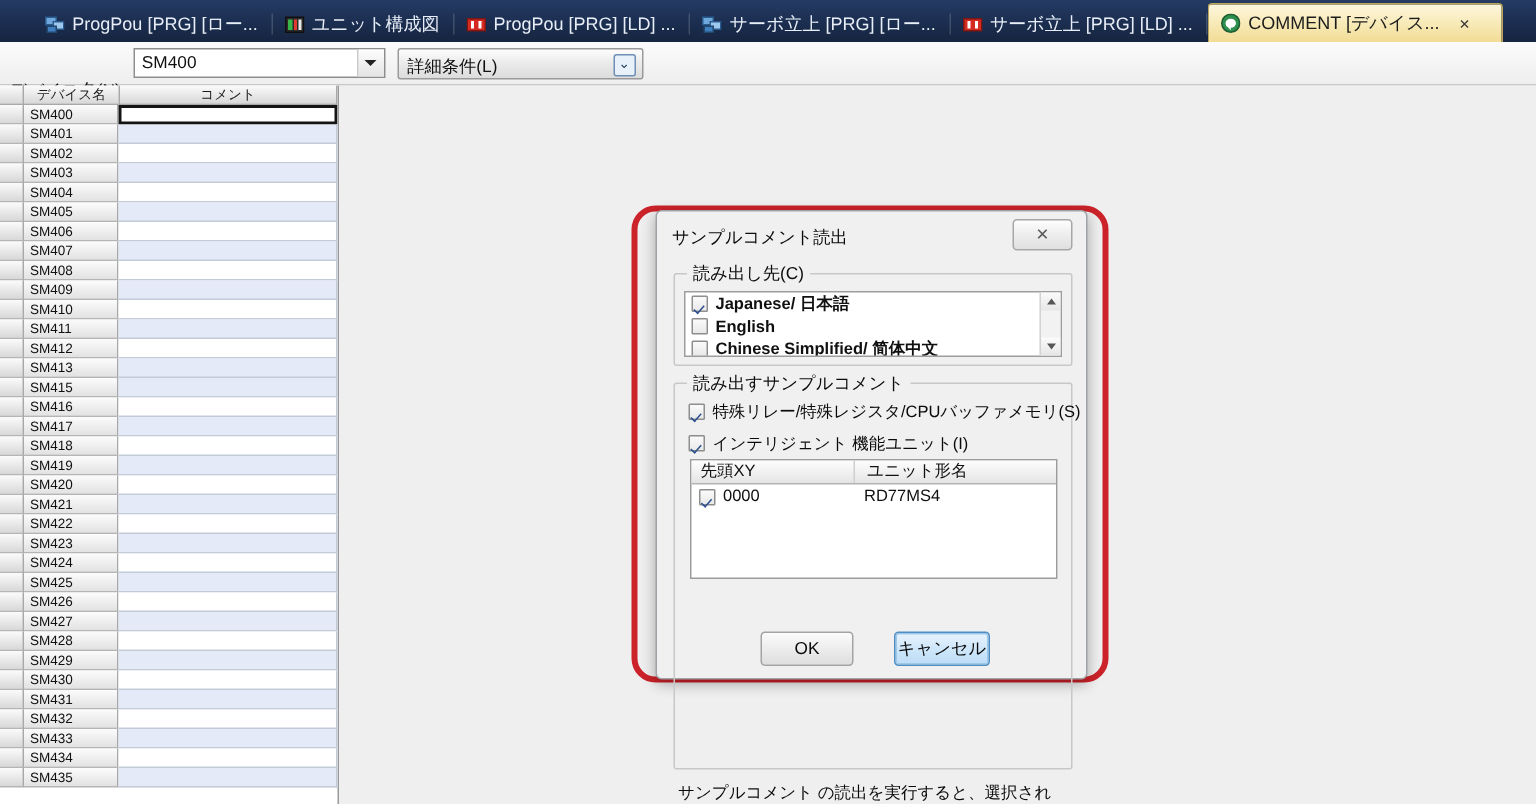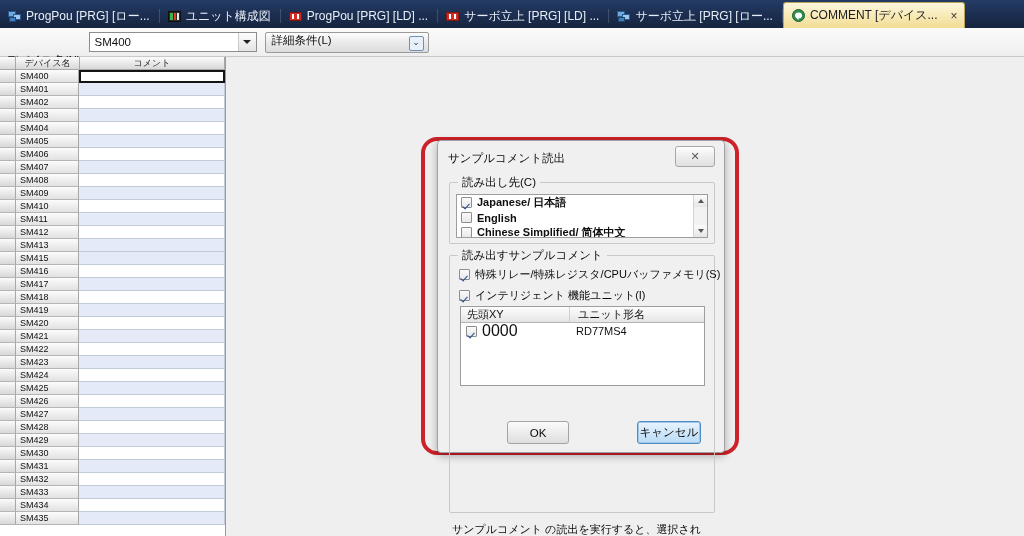--- a/index.html
+++ b/index.html
@@ -8,38 +8,38 @@
     overflow: hidden;
     background: #efefef;
     font-family: "Liberation Sans", "DejaVu Sans", sans-serif;
   }
   #root { position: relative; width: 1024px; height: 536px; }
 
   
   .tabbar {
     position: absolute; left: 0; top: 0; width: 1024px; height: 28px;
     background: linear-gradient(180deg, #243b63 0%, #1c2f52 50%, #16253f 100%);
-    display: flex; align-items: flex-end;
+    display: flex; align-items: flex-end; justify-content: center;
   }
   .tab {
     height: 24px; display: flex; align-items: center; gap: 5px;
     padding: 0 10px 0 8px; font-size: 12px; color: #e8eef7;
     white-space: nowrap; position: relative;
   }
   .tab .sep {
     position: absolute; right: 0; top: 5px; height: 14px; width: 1px;
     background: rgba(255,255,255,0.16);
   }
   .tab.active {
     height: 25px;
     background: linear-gradient(180deg, #fdf6dd 0%, #f7e9b4 55%, #f2dc95 100%);
     color: #1d1d1d;
     border-top-left-radius: 3px; border-top-right-radius: 3px;
     border: 1px solid #b9a martin; border: 1px solid #b9a45a; border-bottom: none;
-    padding-right: 4px;
+    padding-right: 19px;
   }
   .tabclose {
     font-size: 12px; color: #3a3a3a; margin-left: 8px; margin-right: 2px;
     line-height: 1;
   }
   .ticon { width: 13px; height: 13px; flex: 0 0 13px; position: relative; }
   .ticon svg { display: block; }
 
   
   .toolbar {
@@ -62,21 +62,21 @@
     display: flex; align-items: center; justify-content: center;
   }
   .caret-d {
     width: 0; height: 0; border-left: 4px solid transparent;
     border-right: 4px solid transparent; border-top: 4px solid #222;
   }
   .detail-btn {
     width: 162px; height: 19px; position: relative;
     background: linear-gradient(180deg,#fdfdfd 0%,#eaeaea 50%,#dcdcdc 100%);
     border: 1px solid #9a9a9a; border-radius: 2px;
-    display: flex; align-items: flex-start;
+    display: flex; align-items: flex-end;
   }
   .detail-btn .dlabel { font-size: 11.5px; color: #101010; padding-left: 6px; }
   .chev2 {
     position: absolute; right: 4px; top: 3px; width: 13px; height: 13px;
     border: 1px solid #6f8fb5; background: #e8f0fa; border-radius: 2px;
     color: #26415f; font-size: 9px; line-height: 11px; text-align: center;
   }
 
   
   .tablewrap {
@@ -198,37 +198,37 @@
     overflow: hidden;
   }
   .ghead { display: flex; height: 15px;
     background: linear-gradient(180deg,#fdfdfd 0%,#efefef 60%,#e4e4e4 100%);
     border-bottom: 1px solid #b4b4b4; }
   .gh1 { width: 102px; flex: 0 0 102px; font-size: 11px; color: #101010;
     padding-left: 6px; line-height: 15px; border-right: 1px solid #cfcfcf; }
   .gh2 { flex: 1 1 auto; font-size: 11px; color: #101010; padding-left: 8px; line-height: 15px; }
   .grow { display: flex; height: 16px; align-items: center; }
   .gc1 { width: 102px; flex: 0 0 102px; display: flex; align-items: center; gap: 5px; padding-left: 5px; }
-  .gc1 span { font-size: 16px; color: #101010; }
+  .gc1 span { font-size: 11px; color: #101010; }
   .gc2 { flex: 1 1 auto; font-size: 11px; color: #101010; padding-left: 8px; }
 
   .warn {
     position: absolute; left: 14px; top: 382px; width: 258px;
     font-size: 11px; color: #0a0a0a; line-height: 13.5px;
   }
   .btn {
     position: absolute; height: 21px; border-radius: 3px;
     display: flex; align-items: center; justify-content: center;
     font-size: 11.5px; color: #0a0a0a;
     background: linear-gradient(180deg,#fbfbfb 0%,#ededed 48%,#dedede 100%);
     border: 1px solid #a3a3a3;
   }
   .btn.focus {
     background: linear-gradient(180deg,#eaf4fd 0%,#cfe7fa 48%,#bcdcf7 100%);
-    border: 1px solid #4f8ec4; box-shadow: 0 0 0 1px #9fc8e8 inset; margin-left: 41px;
+    border: 1px solid #4f8ec4; box-shadow: 0 0 0 1px #9fc8e8 inset;
   }
 </style>
 </head>
 <body>
 
 <div id="root">
 
   <div class="tabbar" id="tabbar">
       <div class="tab">
         <span class="ticon">
@@ -260,37 +260,37 @@
             <rect x="3" y="4" width="2" height="5" fill="#fff"></rect>
             <rect x="8" y="4" width="2" height="5" fill="#fff"></rect>
           </svg>
         </span>
         <span>ProgPou [PRG] [LD] ...</span>
         <span class="sep"></span>
       </div>
       <div class="tab">
         <span class="ticon">
           <svg width="13" height="13" viewBox="0 0 13 13">
+            <rect x="0.5" y="1.5" width="7" height="5" fill="#6ea8dc" stroke="#2a5b8e"></rect>
+            <rect x="5.5" y="4.5" width="7" height="5" fill="#9ec9ee" stroke="#2a5b8e"></rect>
+            <rect x="1.5" y="7.5" width="6" height="4" fill="#3f7fc0" stroke="#23486e"></rect>
+          </svg>
+        </span>
+        <span>サーボ立上 [PRG] [ロー...</span>
+        <span class="sep"></span>
+      </div>
+      <div class="tab">
+        <span class="ticon">
+          <svg width="13" height="13" viewBox="0 0 13 13">
             <rect x="0.5" y="2.5" width="12" height="8" fill="#d42a22" stroke="#7e1712"></rect>
             <rect x="3" y="4" width="2" height="5" fill="#fff"></rect>
             <rect x="8" y="4" width="2" height="5" fill="#fff"></rect>
           </svg>
         </span>
         <span>サーボ立上 [PRG] [LD] ...</span>
-        <span class="sep"></span>
-      </div>
-      <div class="tab">
-        <span class="ticon">
-          <svg width="13" height="13" viewBox="0 0 13 13">
-            <rect x="0.5" y="1.5" width="7" height="5" fill="#6ea8dc" stroke="#2a5b8e"></rect>
-            <rect x="5.5" y="4.5" width="7" height="5" fill="#9ec9ee" stroke="#2a5b8e"></rect>
-            <rect x="1.5" y="7.5" width="6" height="4" fill="#3f7fc0" stroke="#23486e"></rect>
-          </svg>
-        </span>
-        <span>サーボ立上 [PRG] [ロー...</span>
         <span class="sep"></span>
       </div>
       <div class="tab active">
         <span class="ticon">
           <svg width="13" height="13" viewBox="0 0 13 13">
             <circle cx="6.5" cy="6.5" r="6" fill="#2f8f4e" stroke="#1d5c33"></circle>
             <path d="M3 6.5a3.5 3 0 1 1 3.5 3v1.6L4.6 9.2A3 3 0 0 1 3 6.5z" fill="#ffffff"></path>
           </svg>
         </span>
         <span>COMMENT [デバイス...</span>

